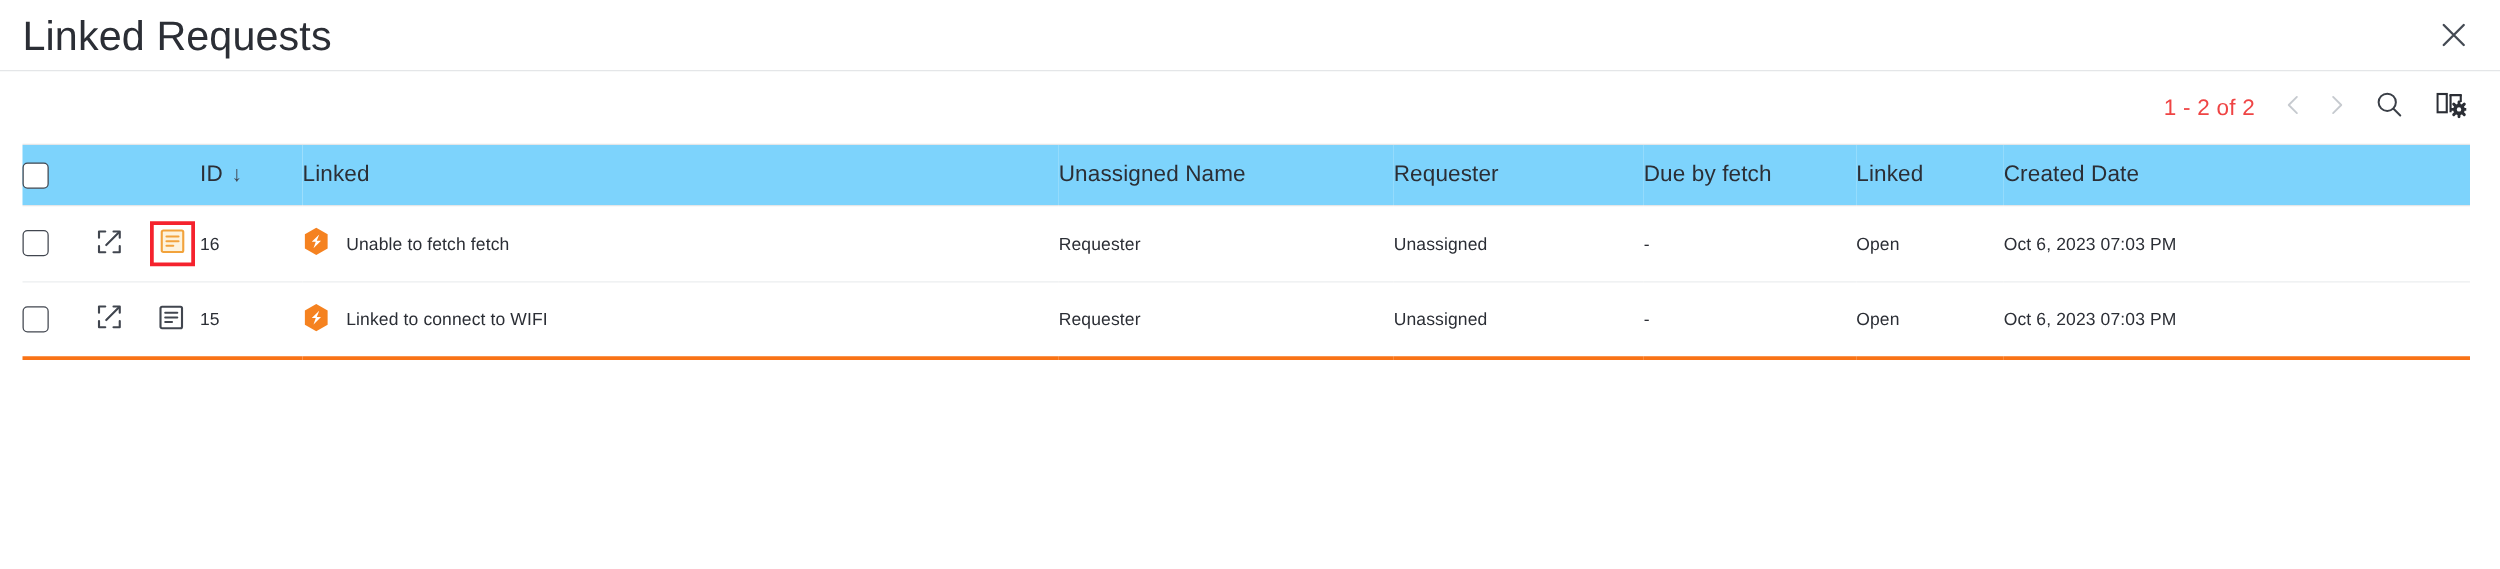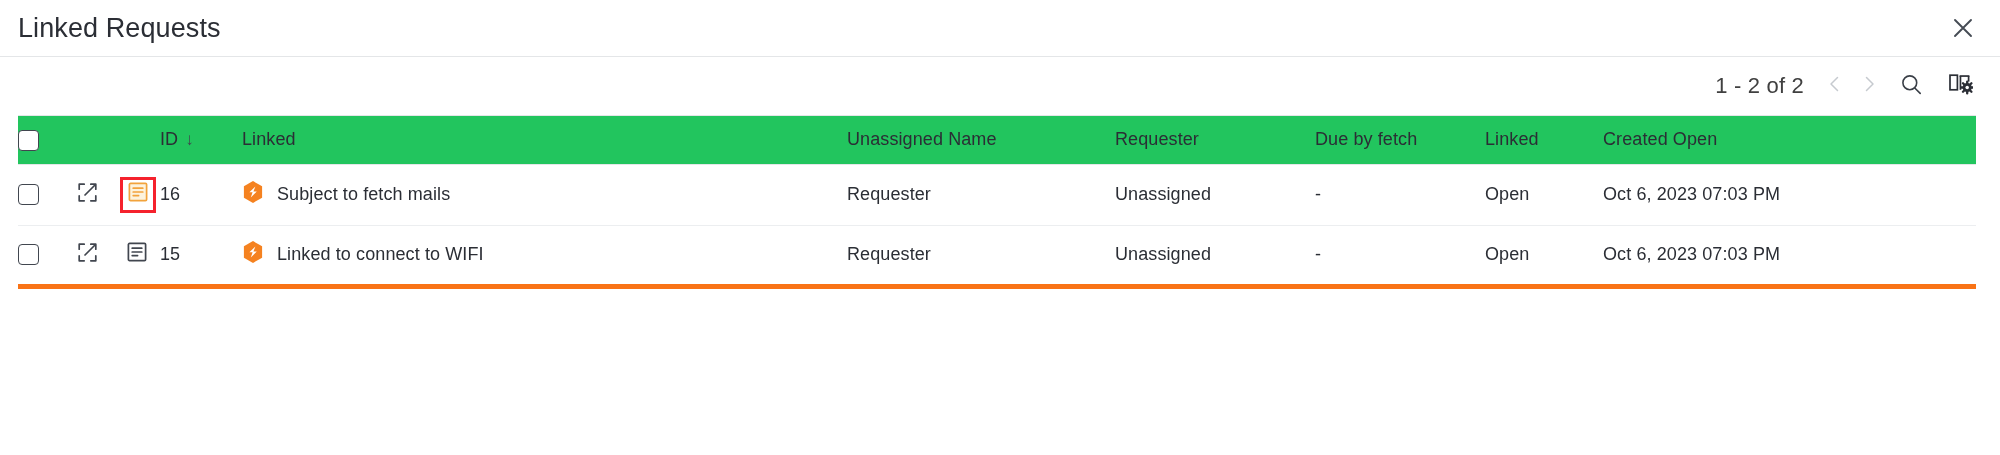--- a/index.html
+++ b/index.html
@@ -23,21 +23,21 @@
   
   .title-bar {
     position: relative;
     height: 57px;
     border-bottom: 1px solid #e4e6e8;
     display: flex;
     align-items: center;
     padding: 0 18px 0 18px;
   }
   .dialog-title {
-    font-size: 27px;
+    font-size: 33px;
     font-weight: 400;
     color: #2b2e35;
     letter-spacing: .1px;
     line-height: 1;
   }
   .close-btn {
     position: absolute;
     right: 20px;
     top: 50%;
     transform: translateY(-50%);
@@ -54,22 +54,22 @@
   
   .toolbar {
     height: 58px;
     display: flex;
     align-items: center;
     justify-content: flex-end;
     padding-right: 20px;
     gap: 0px;
   }
   .page-count {
-    font-size: 22px;
-    color: #404040;
+    font-size: 18px;
+    color: #ef4444;
     margin-right: 14px;
     white-space: nowrap;
     letter-spacing: .2px;
     text-align: right;
   }
   .nav-btn {
     width: 34px;
     height: 34px;
     display: flex;
     align-items: center;
@@ -92,43 +92,43 @@
   .table-wrap {
     margin: 0 24px 0 18px;
     border-top: 1px solid #e4e6e8;
   }
   table.grid {
     width: 100%;
     border-collapse: collapse;
     table-layout: fixed;
   }
   table.grid thead tr {
-    background: #22c55e;
+    background: #7dd3fc;
   }
   table.grid th {
     height: 48px;
     text-align: left;
     font-size: 18px;
     font-weight: 400;
     color: #2b2e35;
     border-bottom: 1px solid #e4e6e8;
     padding: 0;
     vertical-align: middle;
     letter-spacing: .1px;
   }
   table.grid td {
     height: 61px;
-    font-size: 18px;
+    font-size: 14px;
     color: #2b2e35;
     border-bottom: 1px solid #eceef0;
     padding: 0;
     vertical-align: middle;
     letter-spacing: .1px;
   }
-  table.grid tbody tr:last-child td { border-bottom: 5px solid #f97316; }
+  table.grid tbody tr:last-child td { border-bottom: 3px solid #f97316; }
 
   
   .col-chk    { width: 58px; }
   .col-open   { width: 44px; }
   .col-note   { width: 40px; }
   .col-id     { width: 82px; }
   .col-subj   { width: 605px; }
   .col-req    { width: 268px; }
   .col-tech   { width: 200px; }
   .col-due    { width: 170px; }
@@ -272,21 +272,21 @@
             <span class="th-id-inner">
               <span>ID</span>
               <span style="font-size:17px;color:#41464f;">↓</span>
             </span>
           </th>
           <th class="cell-pad-left">Linked</th>
           <th>Unassigned Name</th>
           <th>Requester</th>
           <th>Due by fetch</th>
           <th>Linked</th>
-          <th>Created Open</th>
+          <th>Created Date</th>
         </tr>
       </thead>
 
       <tbody>
 
         <tr>
           <td class="cell-pad-chk">
             <span class="chk"></span>
           </td>
           <td>
@@ -312,21 +312,21 @@
           </td>
           <td class="cell-pad-id">16</td>
           <td class="cell-pad-left">
             <span class="subj">
               <span class="hex-ico">
                 <svg width="22" height="24" viewBox="0 0 22 24">
                   <path d="M11 1.1 L20.1 6.3 L20.1 17.7 L11 22.9 L1.9 17.7 L1.9 6.3 Z" fill="#f58220"></path>
                   <path d="M13.4 6.6 L7.4 12.3 L10.6 12.3 L8.8 17.6 L14.8 11.5 L11.4 11.5 Z" fill="#ffffff"></path>
                 </svg>
               </span>
-              <span class="subj-text">Subject to fetch mails</span>
+              <span class="subj-text">Unable to fetch fetch</span>
             </span>
           </td>
           <td>Requester</td>
           <td>Unassigned</td>
           <td>-</td>
           <td>Open</td>
           <td>Oct 6, 2023 07:03 PM</td>
         </tr>
 
         <tr>

